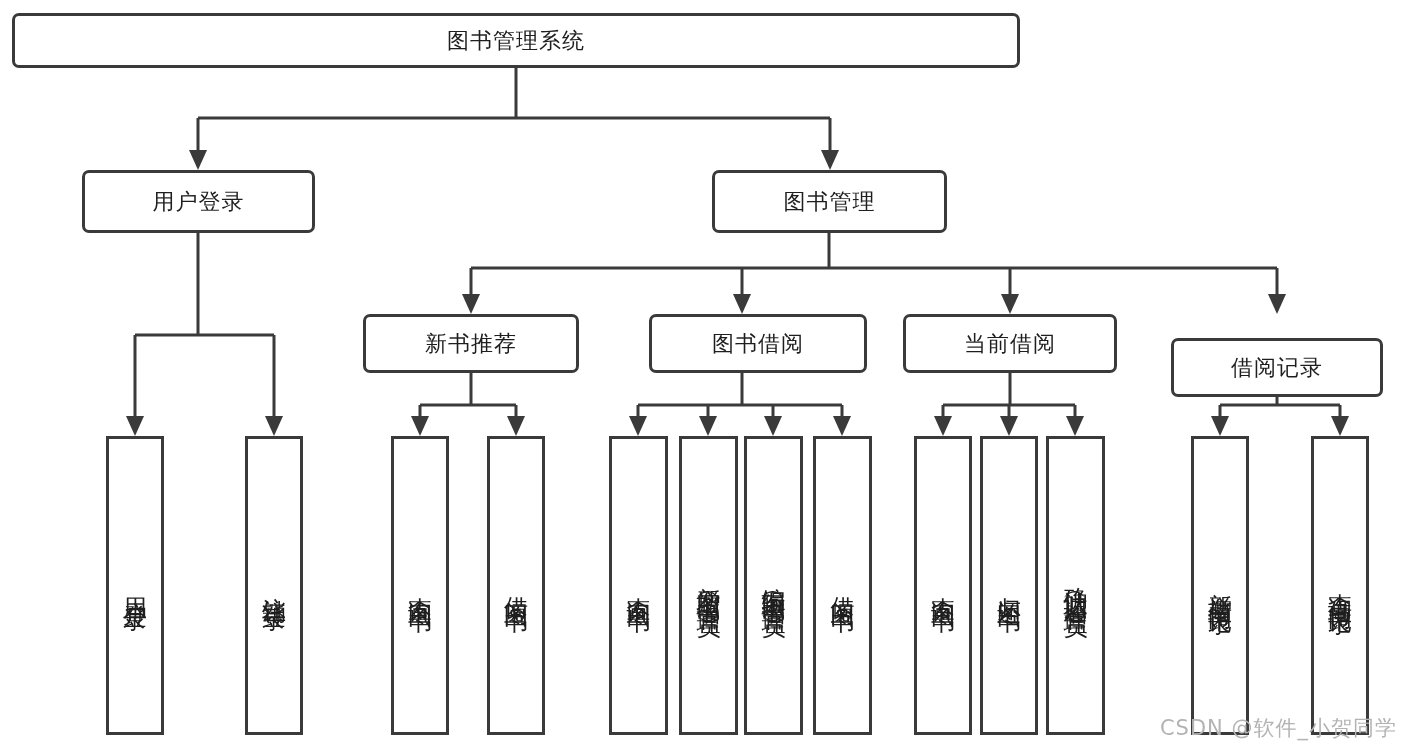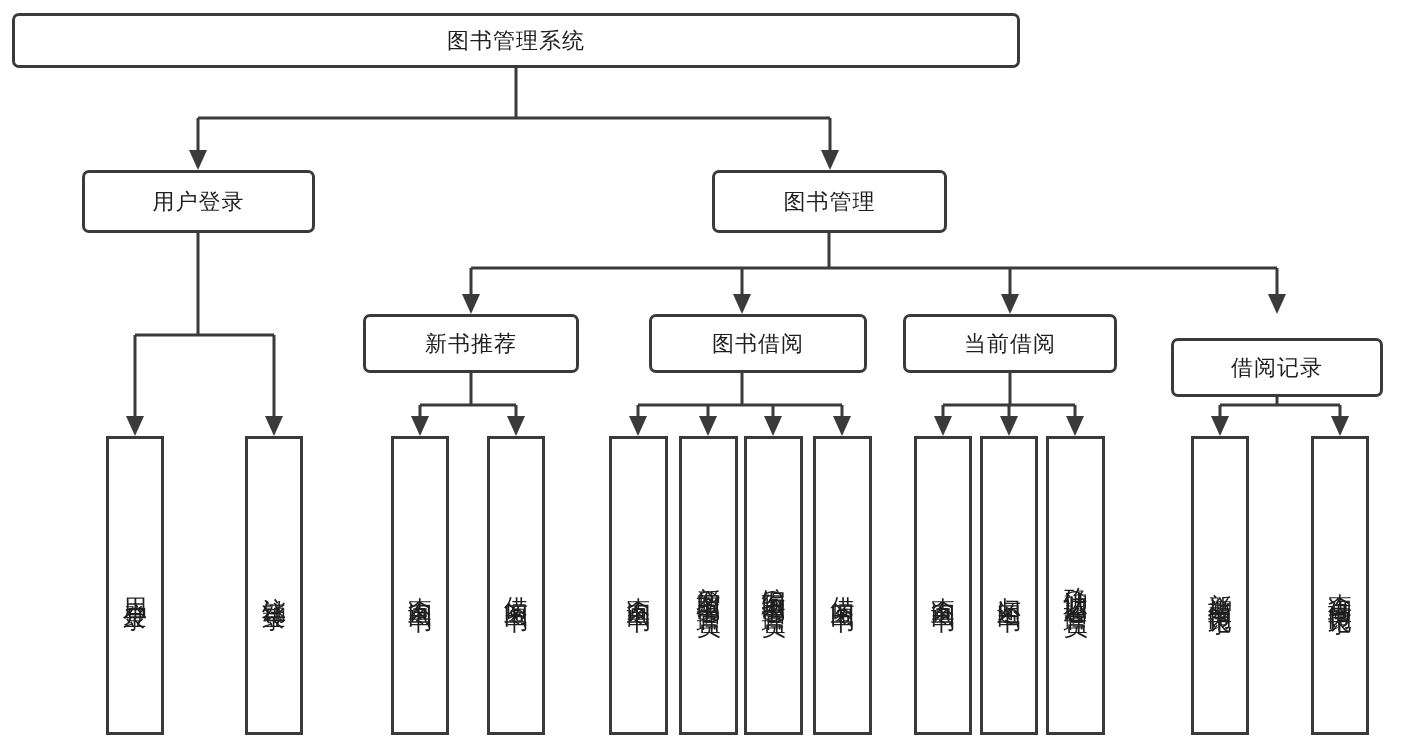--- a/index.html
+++ b/index.html
@@ -180,13 +180,14 @@
     <span>确认归还（管理员）</span>
   </div>
 
   <div class="node vnode leaf lf-11">
     <span>新增借阅记录</span>
   </div>
   <div class="node vnode leaf lf-12">
     <span>查询借阅记录</span>
   </div>
 
+  <div class="watermark">CSDN @软件_小贺同学</div>
 </div>
 
 </body></html>

